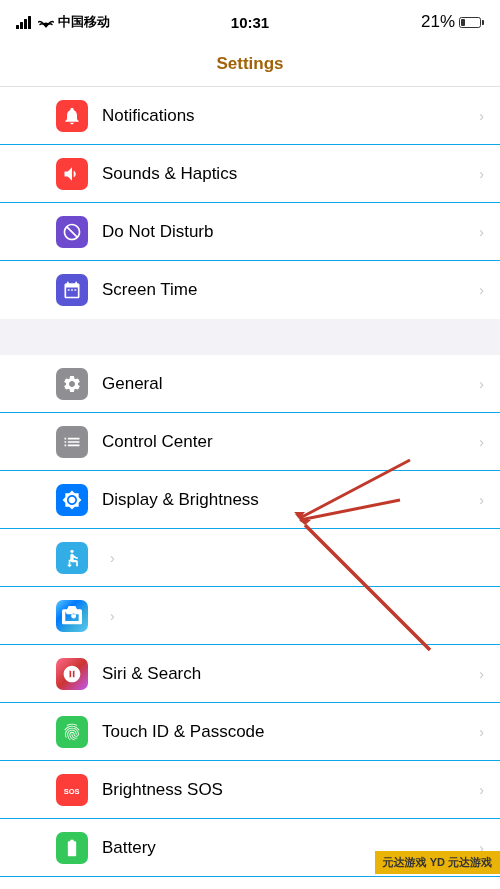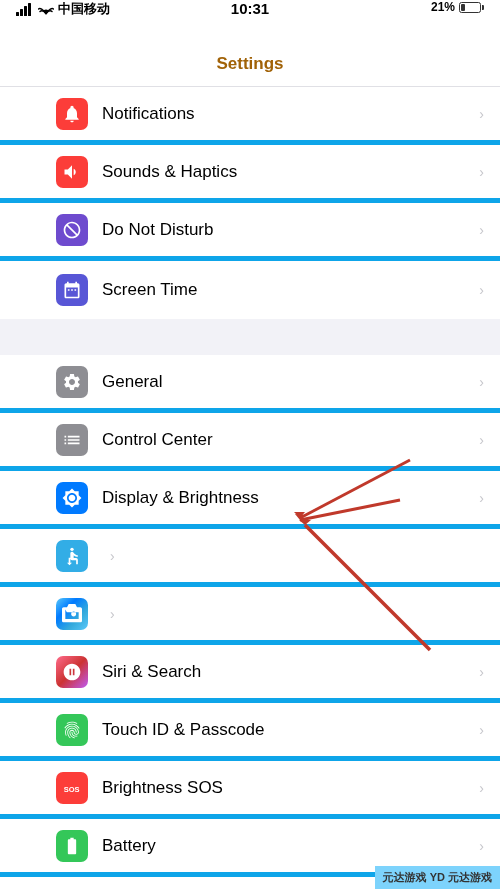--- a/index.html
+++ b/index.html
@@ -10,21 +10,21 @@
       background: #f2f2f7;
       font-family: -apple-system, 'SF Pro Text', 'Helvetica Neue', Arial, sans-serif;
       overflow-x: hidden;
     }
 
     
     .status-bar {
       background: #fff;
       height: 44px;
       display: flex;
-      align-items: flex-start;
+      align-items: center;
       justify-content: space-between;
       padding: 0 16px;
       position: relative;
     }
     .status-left {
       display: flex;
       align-items: center;
       gap: 4px;
       font-size: 13px;
       font-weight: 600;
@@ -33,22 +33,22 @@
       position: absolute;
       left: 50%;
       transform: translateX(-50%);
       font-size: 15px;
       font-weight: 600;
     }
     .status-right {
       display: flex;
       align-items: center;
       gap: 4px;
-      font-size: 12px;
-      font-weight: 700;
+      font-size: 17px;
+      font-weight: 400;
     }
     .battery-icon {
       display: inline-flex;
       align-items: center;
       position: relative;
     }
     .battery-body {
       width: 22px;
       height: 11px;
       border: 1.5px solid #333;
@@ -92,21 +92,21 @@
       height: 35px;
       background: #f2f2f7;
     }
 
     .settings-row {
       display: flex;
       align-items: center;
       padding: 0 16px;
       min-height: 58px;
       background: #fff;
-      border-bottom: 5px solid #0ea5e9;
+      border-bottom: 1px solid #0ea5e9;
       cursor: pointer;
       position: relative;
     }
     .settings-row:last-child {
       border-bottom: none;
     }
 
     .row-icon {
       width: 32px;
       height: 32px;
@@ -154,23 +154,23 @@
       left: 0;
       width: 500px;
       height: 889px;
       pointer-events: none;
       z-index: 999;
     }
 
     
     .watermark {
       position: fixed;
-      bottom: 0;
+      bottom: 15px;
       right: 0;
-      background: #7dd3fc;
+      background: #eab308;
       padding: 4px 8px;
       font-size: 11px;
       font-weight: bold;
       color: #333;
       z-index: 1000;
     }
   </style>
 </head>
 <body>
 

